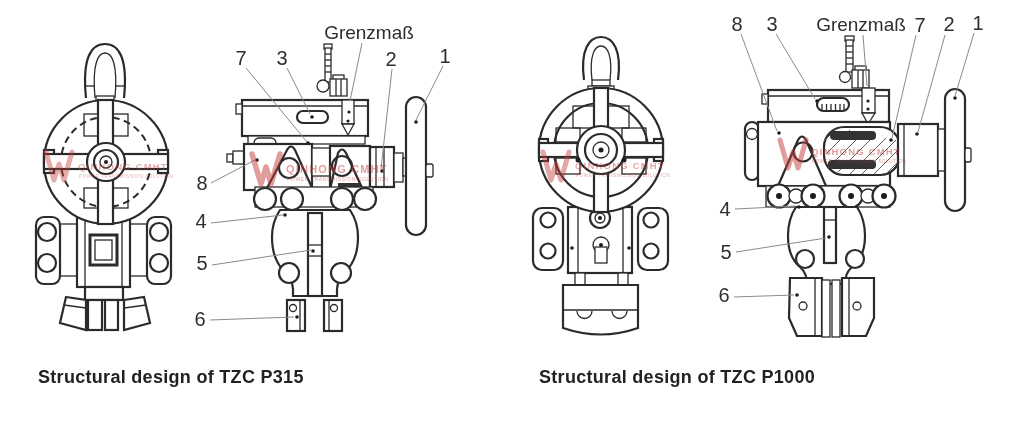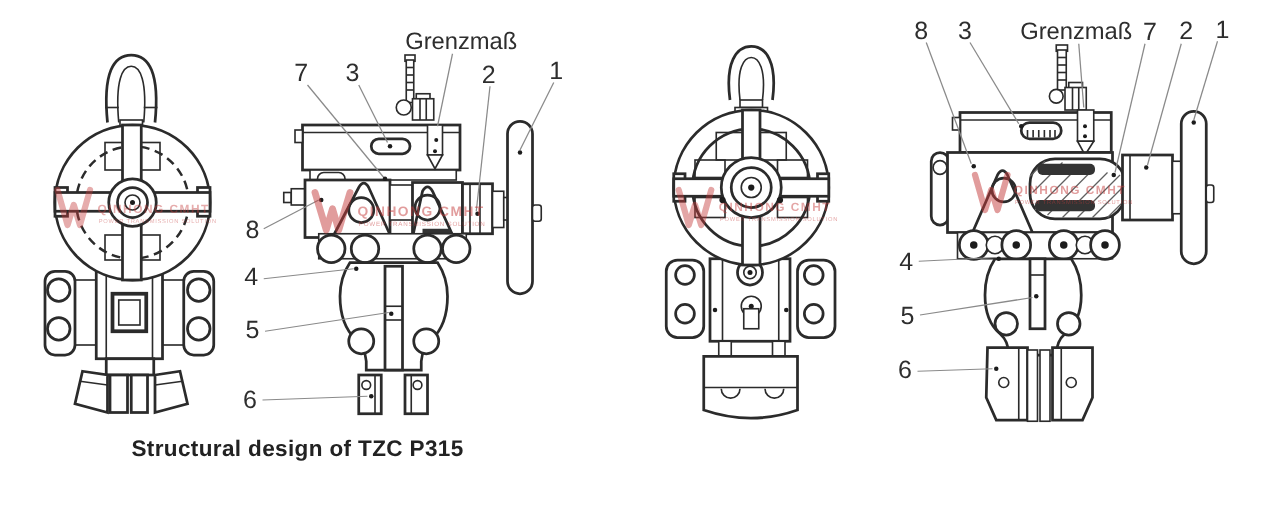--- a/index.html
+++ b/index.html
@@ -19,21 +19,21 @@
   
   .ldr {stroke:#8a8a8a;stroke-width:1;fill:none;}
   .dot {fill:#1c1c1c;stroke:none;}
   .num {font-family:"Liberation Sans",sans-serif;font-size:20px;fill:#2e2e2e;text-anchor:middle;}
   .grenz{font-family:"Liberation Sans",sans-serif;font-size:19px;fill:#2e2e2e;text-anchor:middle;}
 
   
   .wm-brand{font-family:"Liberation Sans",sans-serif;font-weight:bold;letter-spacing:1.2px;}
   .wm-tag{font-family:"Liberation Sans",sans-serif;letter-spacing:.6px;}
 
-  .caption{position:absolute;top:349px;width:400px;text-align:center;
+  .caption{position:absolute;top:367px;width:400px;
            font-size:18px;font-weight:600;letter-spacing:.3px;color:#222222;}
   .caption-left{left:38px;}
   .caption-right{left:539px;}
 </style>
 </head>
 <body>
 
 <div class="stage">
 <svg viewBox="0 0 1024 423">
 
@@ -394,13 +394,14 @@
     <text class="wm-tag" x="33" y="27" font-size="4.6" fill="#c43b3b">POWER TRANSMISSION SOLUTION</text>
   </g>
   <g opacity="0.5" transform="translate(780,138)">
     <path d="M0 2 L8 30 L13 14 L18 30 L26 2" stroke="#c43b3b" stroke-width="5" fill="none" stroke-linejoin="round" stroke-linecap="round"></path>
     <text class="wm-brand" x="31" y="17" font-size="9.5" fill="#c43b3b">QINHONG CMHT</text>
     <text class="wm-tag" x="32" y="25" font-size="4.6" fill="#c43b3b">POWER TRANSMISSION SOLUTION</text>
   </g>
 </svg>
 
 <div class="caption caption-left">Structural design of TZC P315</div>
+<div class="caption caption-right">Structural design of TZC P1000</div>
 </div>
 
 </body></html>

